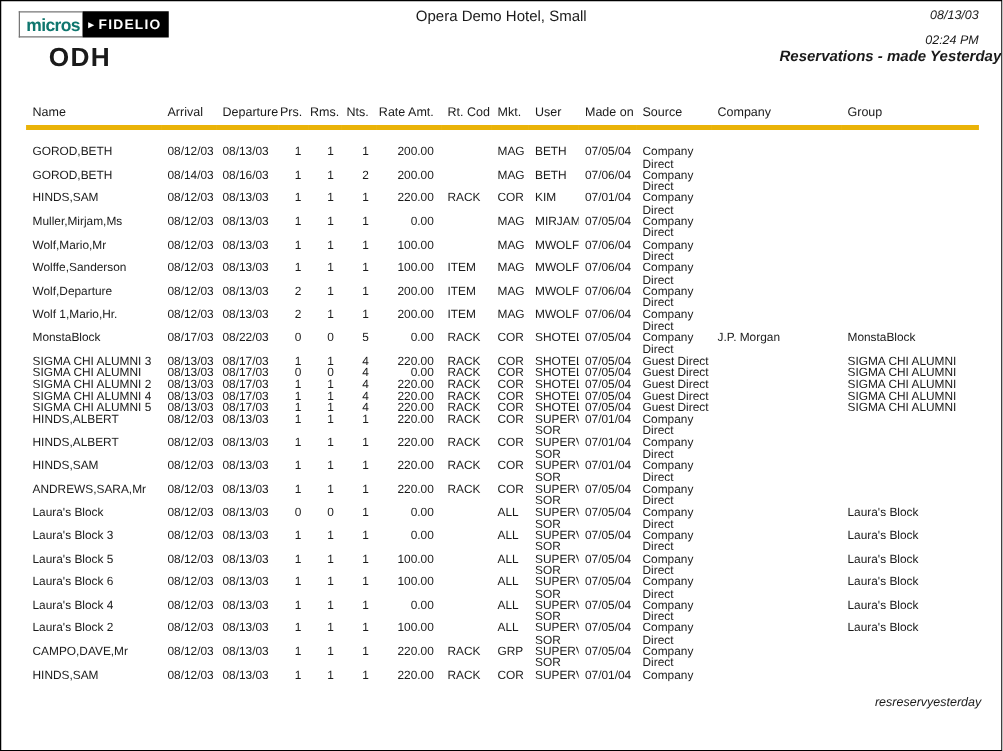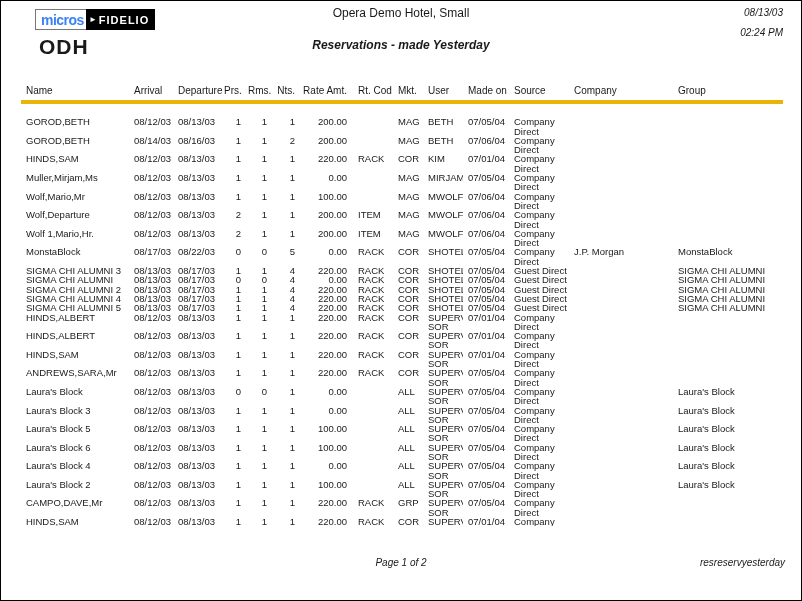--- a/index.html
+++ b/index.html
@@ -4,32 +4,32 @@
 <style>
   html,body{margin:0;padding:0;background:#fff;}
   .page{
     position:relative;width:800px;height:599px;
     border:1px solid #000;background:#fff;overflow:hidden;
     font-family:"Liberation Sans",sans-serif;color:#1a1a1a;
   }
   
   .logo{position:absolute;left:14px;top:8px;display:flex;align-items:stretch;height:21px;}
   .logo-micros{
-    background:#fff;border:1px solid #777;border-right:none;color:#3b82f6;
+    background:#fff;border:1px solid #777;border-right:none;color:#0f766e;
     font-weight:bold;font-size:14px;letter-spacing:-0.5px;
-    display:flex;align-items:center;padding:0 2px 0 5px;margin-left:20px;
+    display:flex;align-items:center;padding:0 2px 0 5px;
   }
   .logo-fidelio{
     background:#000;color:#fff;font-weight:bold;font-size:11px;letter-spacing:1px;
     display:flex;align-items:center;padding:0 6px 0 3px;
   }
   .logo-arrow{font-size:8px;margin-right:1px;}
   .property-code{position:absolute;left:38px;top:34px;font-size:21px;font-weight:bold;letter-spacing:1px;}
   .hotel-name{position:absolute;left:0;right:0;top:5px;text-align:center;font-size:12px;}
-  .report-title{position:absolute;left:0;right:0;top:37px;text-align:center;font-style:italic;font-weight:bold;font-size:12px;}
+  .report-title{position:absolute;left:0;right:0;top:37px;text-align:right;font-style:italic;font-weight:bold;font-size:12px;}
   .report-date{position:absolute;right:18px;top:6px;font-style:italic;font-size:10px;}
   .report-time{position:absolute;right:18px;top:26px;font-style:italic;font-size:10px;}
   
   table.report{
     position:absolute;left:20px;top:84px;width:762px;
     border-collapse:collapse;table-layout:fixed;
     font-size:9.5px;line-height:9.3px;
   }
   table.report th{
     font-size:10px;font-weight:normal;vertical-align:bottom;
@@ -179,20 +179,37 @@
           <td class="l"></td>
           <td class="l">MAG</td>
           <td class="l">MWOLF</td>
           <td class="l">07/06/04</td>
           <td class="l">Company
 Direct</td>
           <td class="l"></td>
           <td class="l"></td>
         </tr>
         <tr>
+          <td class="l">Wolffe,Sanderson</td>
+          <td class="l">08/12/03</td>
+          <td class="l">08/13/03</td>
+          <td class="r">1</td>
+          <td class="r">1</td>
+          <td class="r">1</td>
+          <td class="r">100.00</td>
+          <td class="l">ITEM</td>
+          <td class="l">MAG</td>
+          <td class="l">MWOLF</td>
+          <td class="l">07/06/04</td>
+          <td class="l">Company
+Direct</td>
+          <td class="l"></td>
+          <td class="l"></td>
+        </tr>
+        <tr>
           <td class="l">Wolf,Departure</td>
           <td class="l">08/12/03</td>
           <td class="l">08/13/03</td>
           <td class="r">2</td>
           <td class="r">1</td>
           <td class="r">1</td>
           <td class="r">200.00</td>
           <td class="l">ITEM</td>
           <td class="l">MAG</td>
           <td class="l">MWOLF</td>
@@ -526,16 +543,15 @@
           <td class="l">COR</td>
           <td class="l">SUPERVI</td>
           <td class="l">07/01/04</td>
           <td class="l">Company</td>
           <td class="l"></td>
           <td class="l"></td>
         </tr>
       </tbody>
   </table>
 
-  <div class="footer-page">Page 1 of 2</div>
   <div class="footer-report">resreservyesterday</div>
 
 </div>
 
 </body></html>

